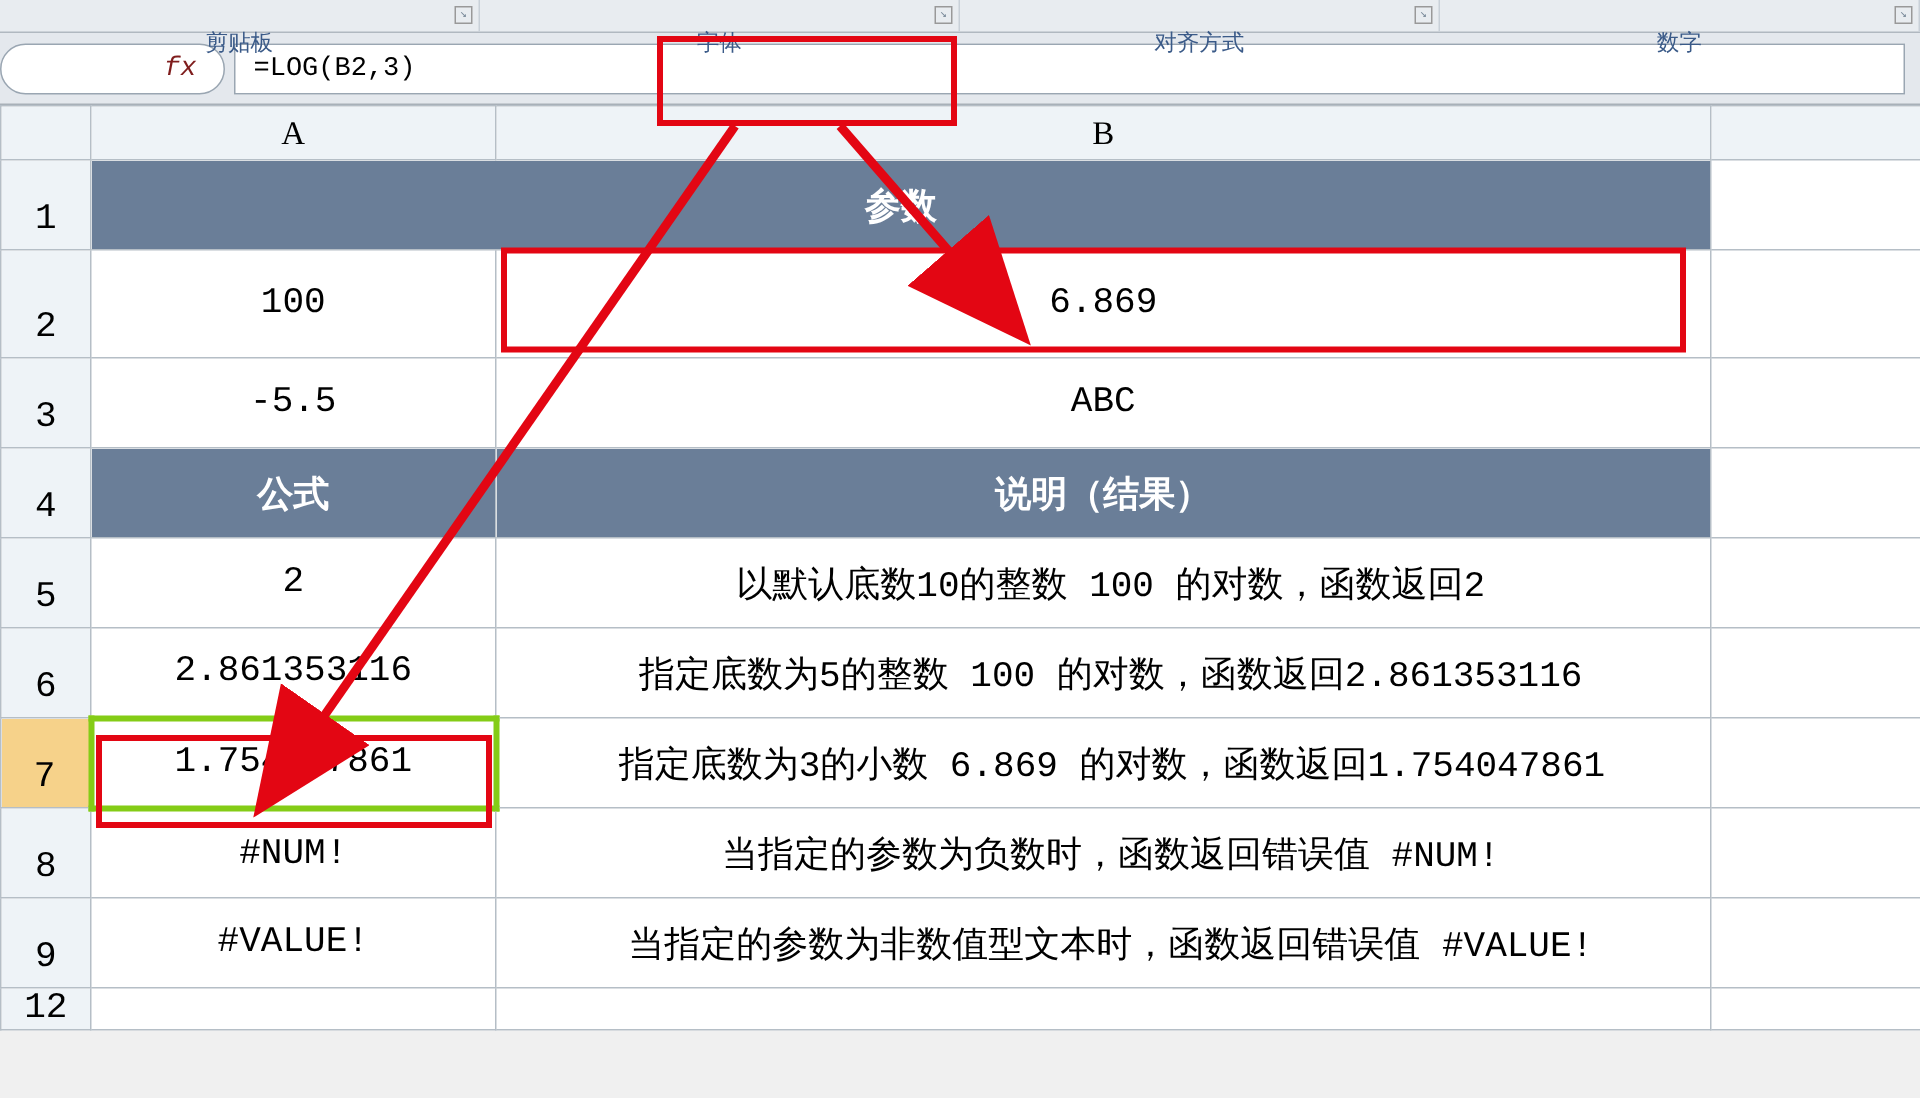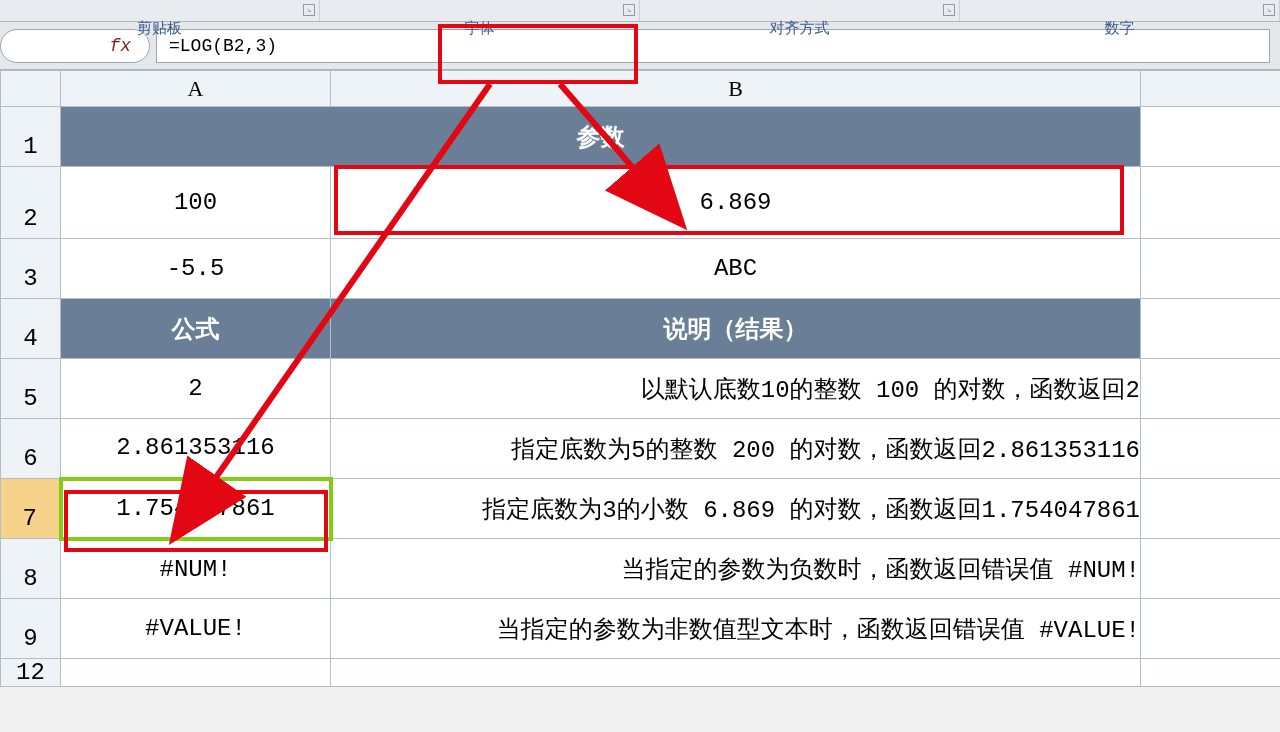--- a/index.html
+++ b/index.html
@@ -136,21 +136,21 @@
     .colC { width: 140px; }
 
     .hdr-cell {
       background: #6a7e98;
       color: #fff;
       font-weight: bold;
       height: 56px;
       font-size: 28px;
     }
     .data-cell { height: 60px; }
-    .data-cell.left { text-align: right; padding-left: 10px; }
+    .data-cell.left { text-align: center; padding-left: 10px; }
     
     
     .annot-box {
       position: absolute;
       border: 4px solid #e30613;
       pointer-events: none;
       background: transparent;
     }
     svg.arrows {
       position: absolute;
@@ -229,21 +229,21 @@
     </tr>
     <tr>
       <td class="row-hdr">5</td>
       <td class="data-cell"><span>2</span></td>
       <td class="data-cell left"><span>以默认底数10的整数 100 的对数，函数返回2</span></td>
       <td class="data-cell"></td>
     </tr>
     <tr>
       <td class="row-hdr">6</td>
       <td class="data-cell"><span>2.861353116</span></td>
-      <td class="data-cell left"><span>指定底数为5的整数 200 的对数，函数返回2.861353116</span></td>
+      <td class="data-cell left"><span>指定底数为5的整数 100 的对数，函数返回2.861353116</span></td>
       <td class="data-cell"></td>
     </tr>
     <tr>
       <td class="row-hdr selected">7</td>
       <td class="data-cell" style="border:4px solid #84cc16"><span>1.754047861</span></td>
       <td class="data-cell left"><span>指定底数为3的小数 6.869 的对数，函数返回1.754047861</span></td>
       <td class="data-cell"></td>
     </tr>
     <tr>
       <td class="row-hdr">8</td>

